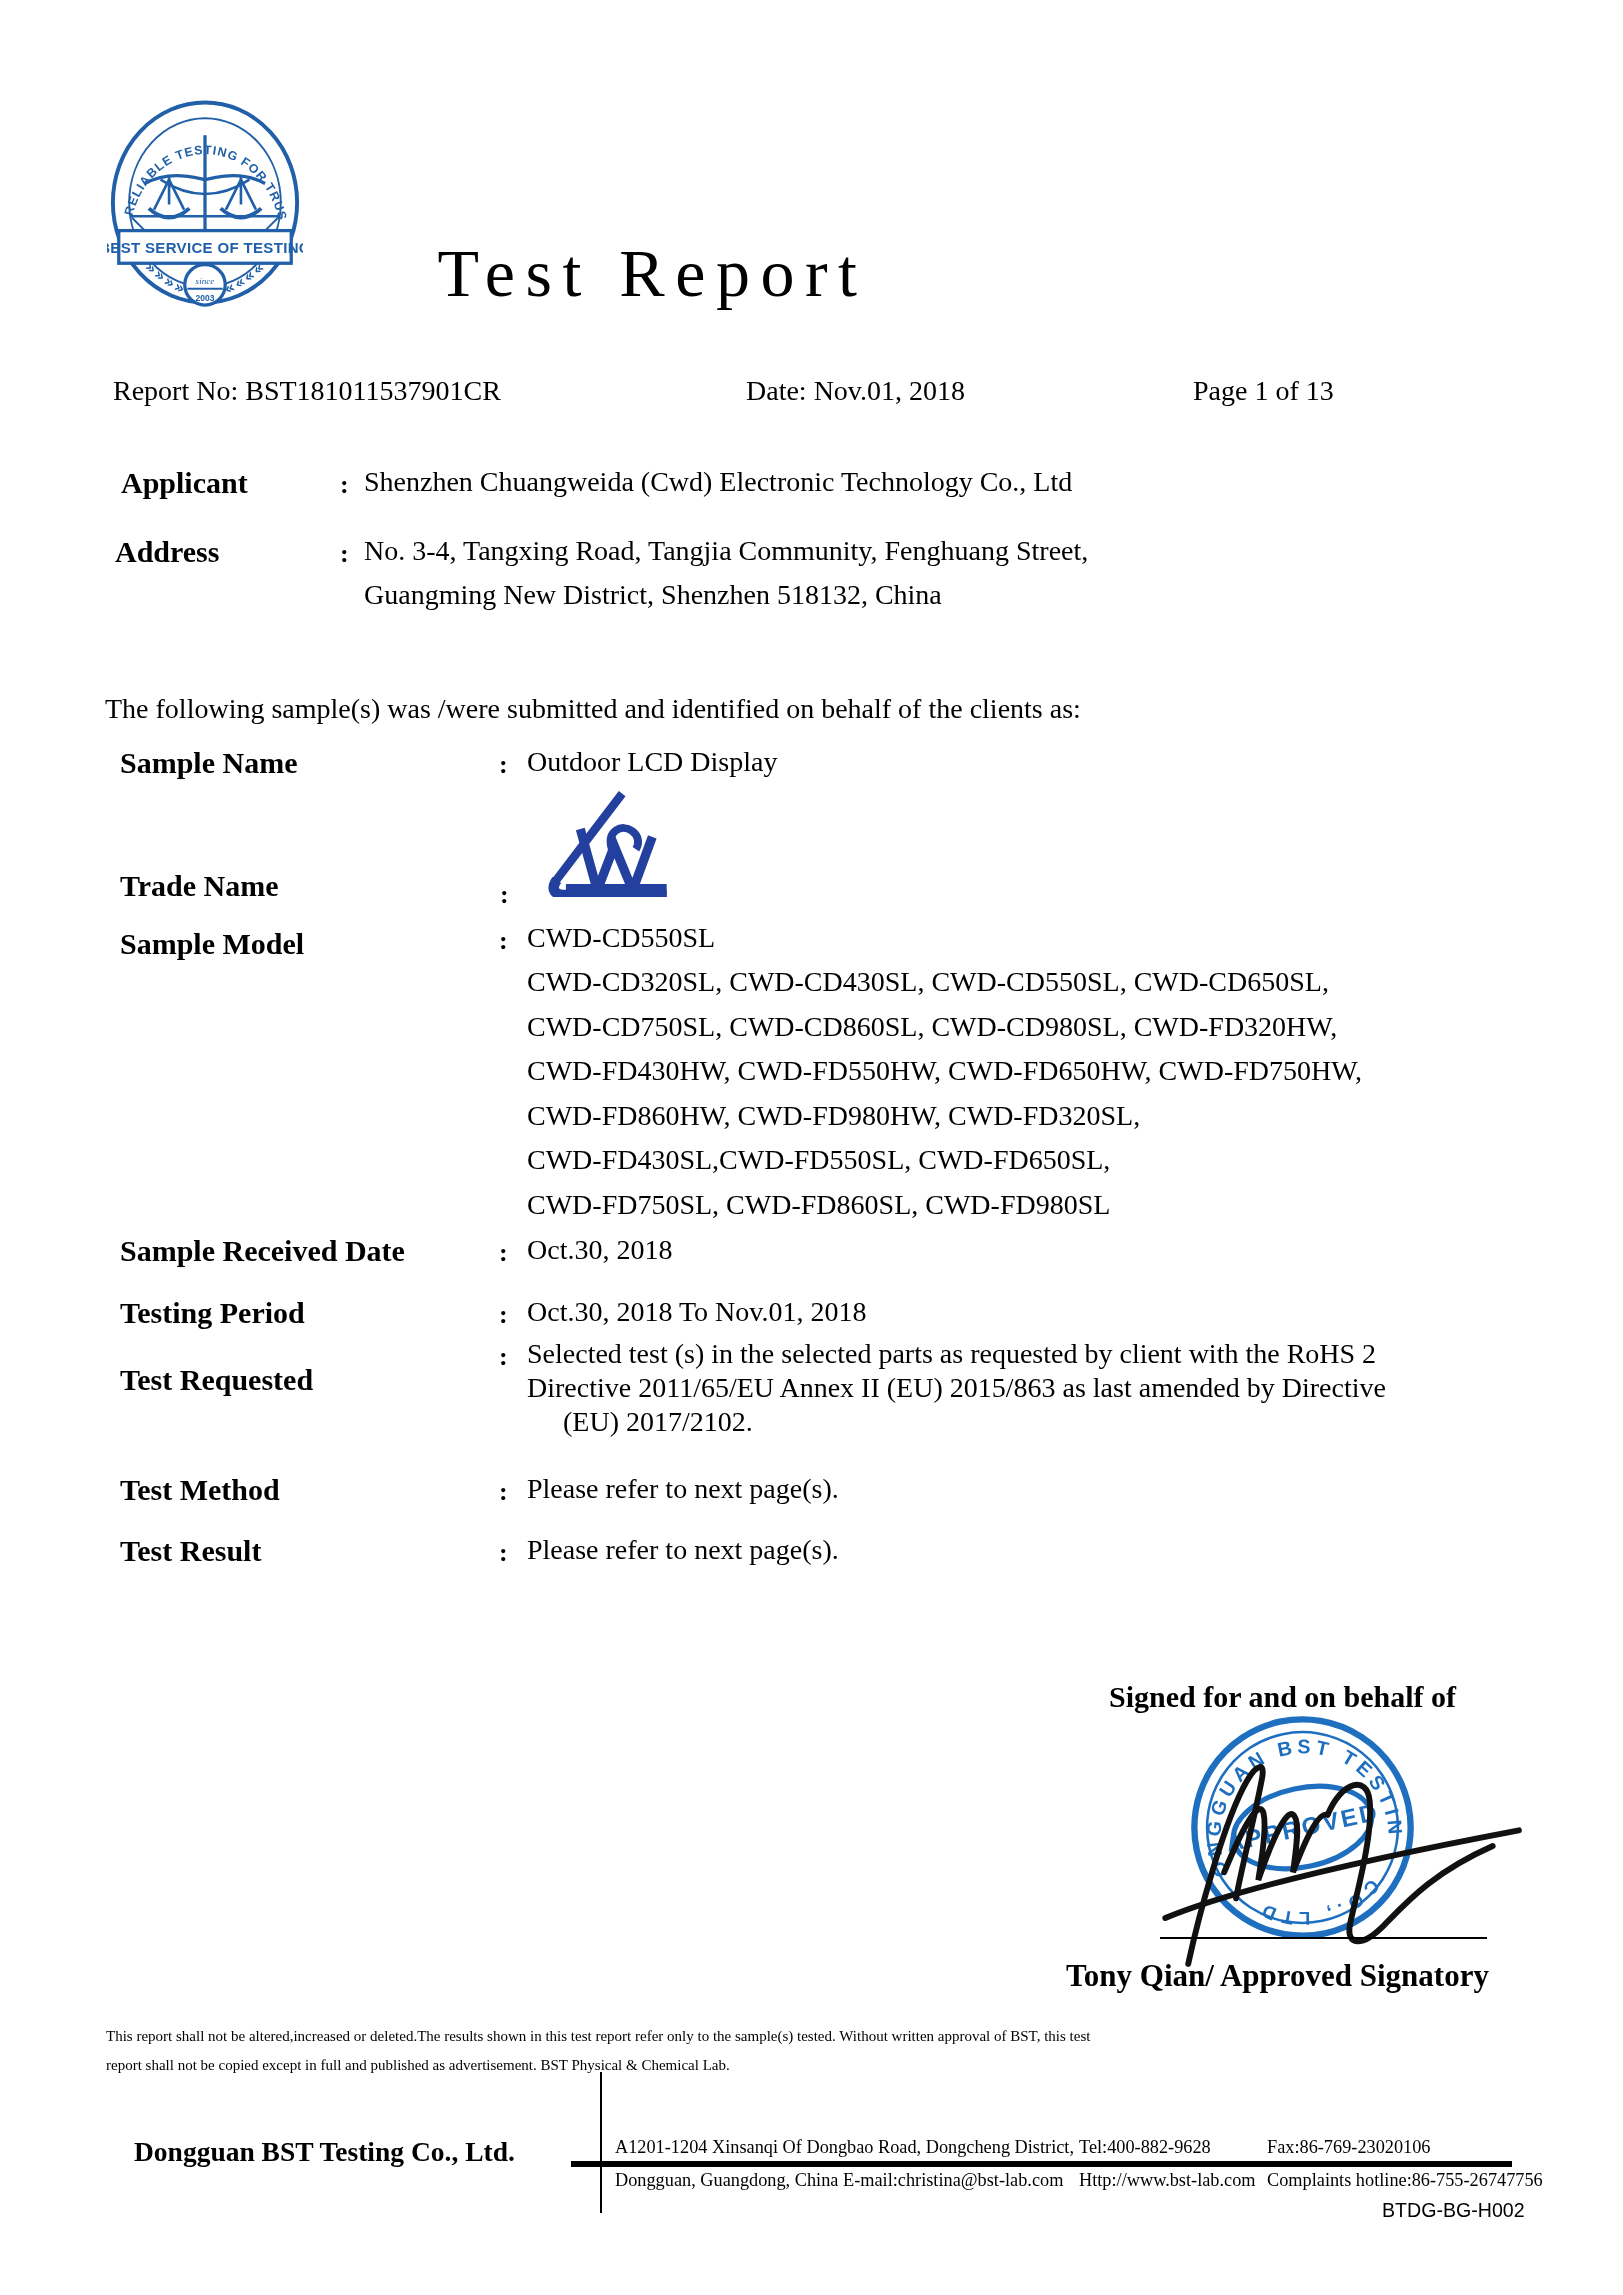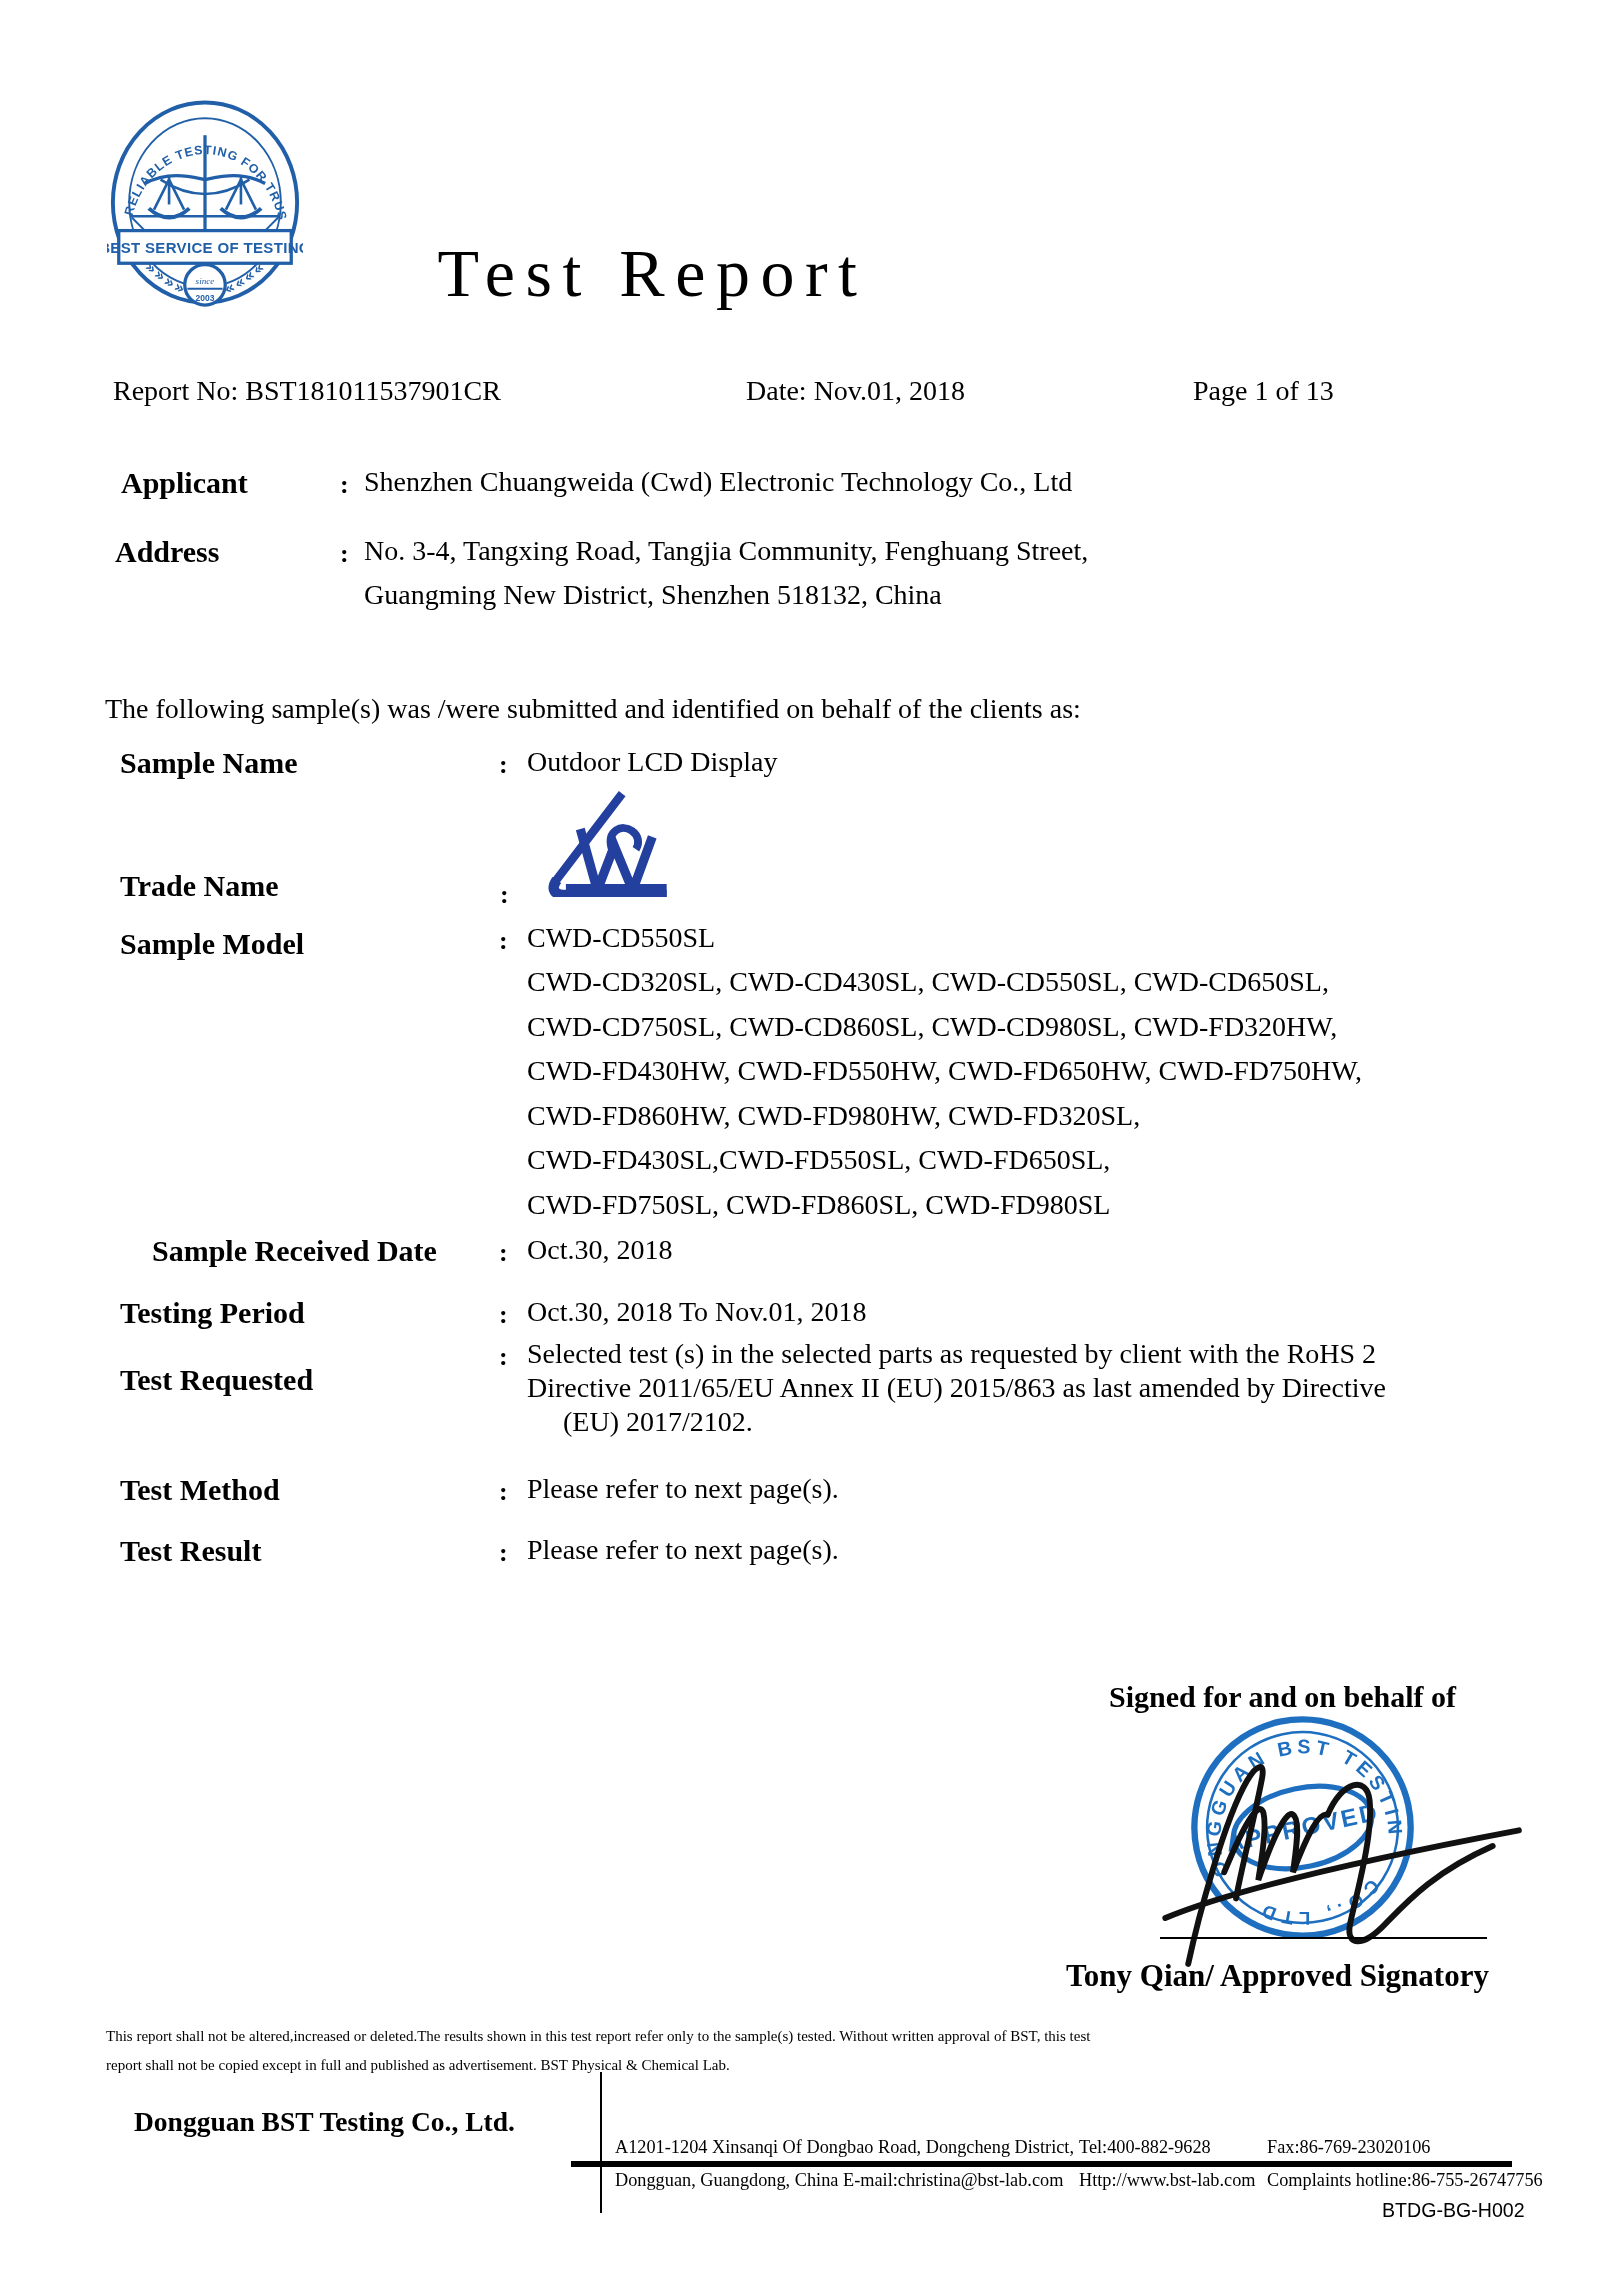--- a/index.html
+++ b/index.html
@@ -5,21 +5,21 @@
   html,body{margin:0;padding:0;background:#ffffff;}
   body{width:1623px;height:2295px;position:relative;font-family:"Liberation Serif",serif;color:#000;}
   .abs{position:absolute;}
   .lbl{font-weight:bold;font-size:30px;white-space:nowrap;}
   .val{font-size:28px;white-space:nowrap;}
   .colon{font-size:26px;font-weight:bold;}
   .title{width:1305px;text-align:center;font-size:68px;letter-spacing:10.5px;white-space:nowrap;}
   .hdr{font-size:28px;white-space:nowrap;}
   .small{font-size:15px;white-space:nowrap;}
   .foot-small{font-size:18.3px;white-space:nowrap;margin-top:48px;}
-  .company{font-size:27.5px;font-weight:bold;white-space:nowrap;}
+  .company{font-size:27.5px;font-weight:bold;white-space:nowrap;margin-top:30px;}
   .signedfor{font-size:30px;font-weight:bold;white-space:nowrap;}
   .tony{font-size:31px;font-weight:bold;white-space:nowrap;}
   .btdg{font-family:"Liberation Sans",sans-serif;font-size:19.6px;white-space:nowrap;}
   .rule-v{width:2px;background:#000;}
   .rule-h-thick{height:5.9px;background:#000;}
   .sig-underline{height:2px;background:#000;}
   .stamp-wrap{transform:rotate(-12deg);}
   svg{display:block;}
 </style>
 </head>
@@ -103,21 +103,21 @@
 <div class="abs lbl" style="left:120px;top:927px;">Sample Model</div>
 <div class="abs colon" style="left:499px;top:926px;">:</div>
 <div class="abs val" style="left:527px;top:922px;">CWD-CD550SL</div>
 <div class="abs val" style="left:527px;top:966px;">CWD-CD320SL, CWD-CD430SL, CWD-CD550SL, CWD-CD650SL,</div>
 <div class="abs val" style="left:527px;top:1011px;">CWD-CD750SL, CWD-CD860SL, CWD-CD980SL, CWD-FD320HW,</div>
 <div class="abs val" style="left:527px;top:1055px;">CWD-FD430HW, CWD-FD550HW, CWD-FD650HW, CWD-FD750HW,</div>
 <div class="abs val" style="left:527px;top:1100px;">CWD-FD860HW, CWD-FD980HW, CWD-FD320SL,</div>
 <div class="abs val" style="left:527px;top:1144px;">CWD-FD430SL,CWD-FD550SL, CWD-FD650SL,</div>
 <div class="abs val" style="left:527px;top:1189px;">CWD-FD750SL, CWD-FD860SL, CWD-FD980SL</div>
 
-<div class="abs lbl" style="left:120px;top:1234px;margin-left:32px;">Sample Received Date</div>
+<div class="abs lbl" style="left:120px;top:1234px;">Sample Received Date</div>
 <div class="abs colon" style="left:499px;top:1238px;">:</div>
 <div class="abs val" style="left:527px;top:1234px;">Oct.30, 2018</div>
 
 <div class="abs lbl" style="left:120px;top:1296px;">Testing Period</div>
 <div class="abs colon" style="left:499px;top:1300px;">:</div>
 <div class="abs val" style="left:527px;top:1296px;">Oct.30, 2018 To Nov.01, 2018</div>
 
 <div class="abs lbl" style="left:120px;top:1363px;">Test Requested</div>
 <div class="abs colon" style="left:499px;top:1342px;">:</div>
 <div class="abs val" style="left:527px;top:1338px;">Selected test (s) in the selected parts as requested by client with the RoHS 2</div>

